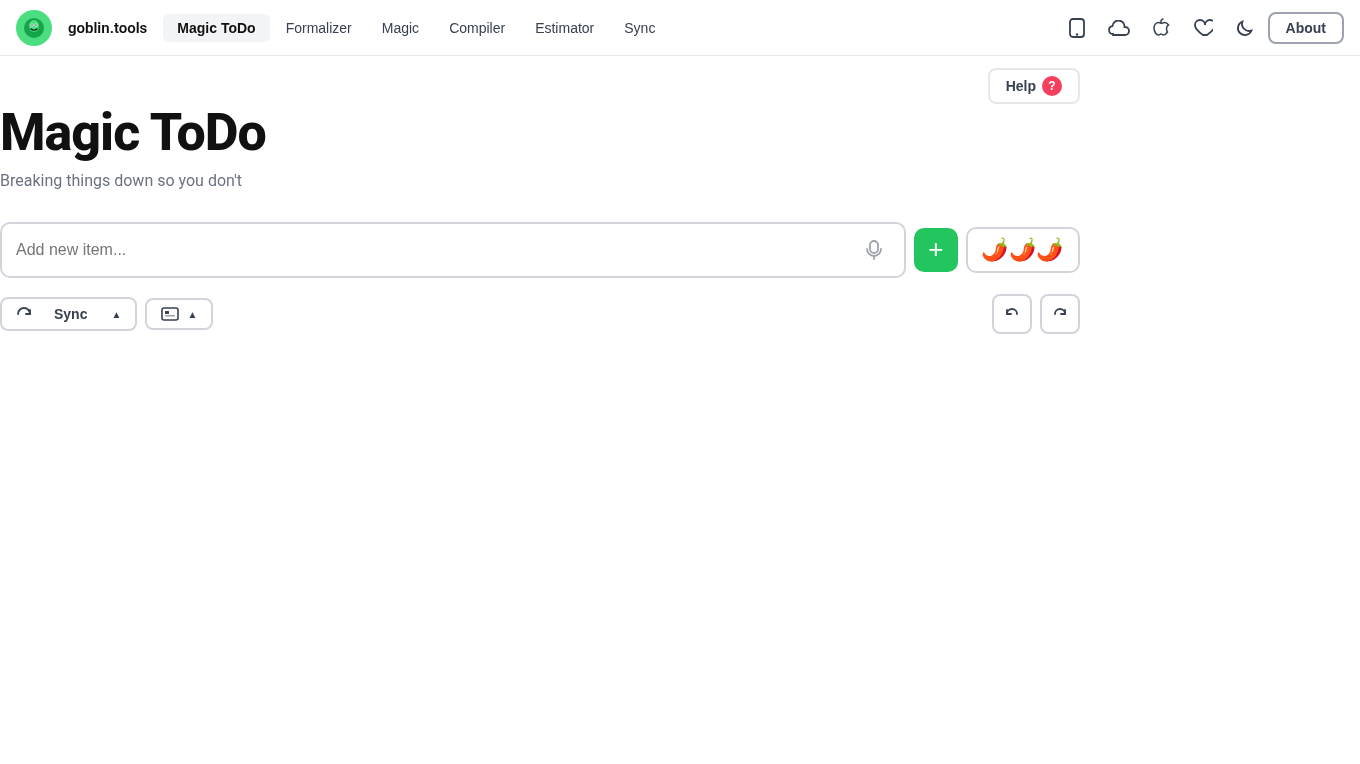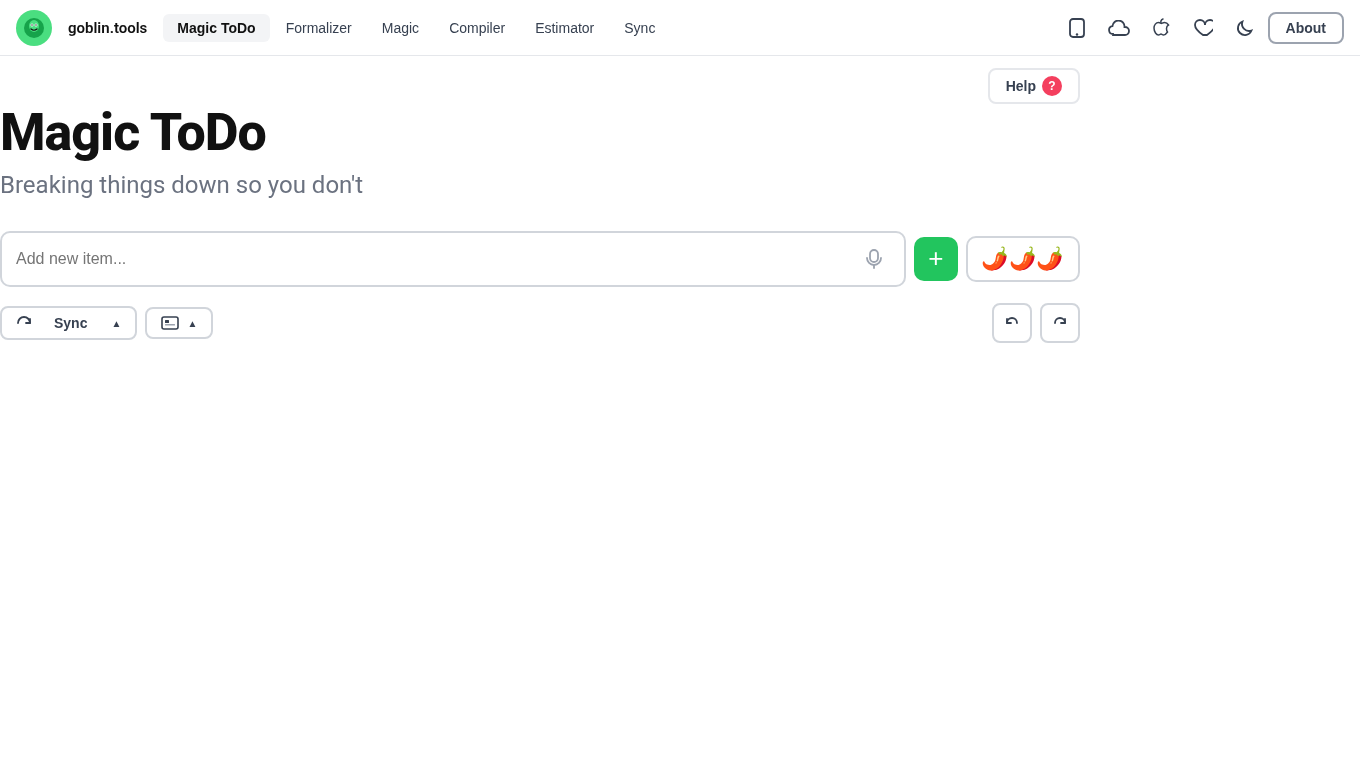--- a/index.html
+++ b/index.html
@@ -116,21 +116,21 @@
 
     .page-title {
       font-size: 52px;
       font-weight: 800;
       letter-spacing: -1px;
       color: #111;
       line-height: 1.1;
     }
 
     .page-subtitle {
-      font-size: 24px;
+      font-size: 16px;
       color: #6b7280;
       margin-top: 10px;
       margin-bottom: 32px;
     }
 
     
     .help-btn {
       position: absolute;
       top: 72px;
       right: 48px;

